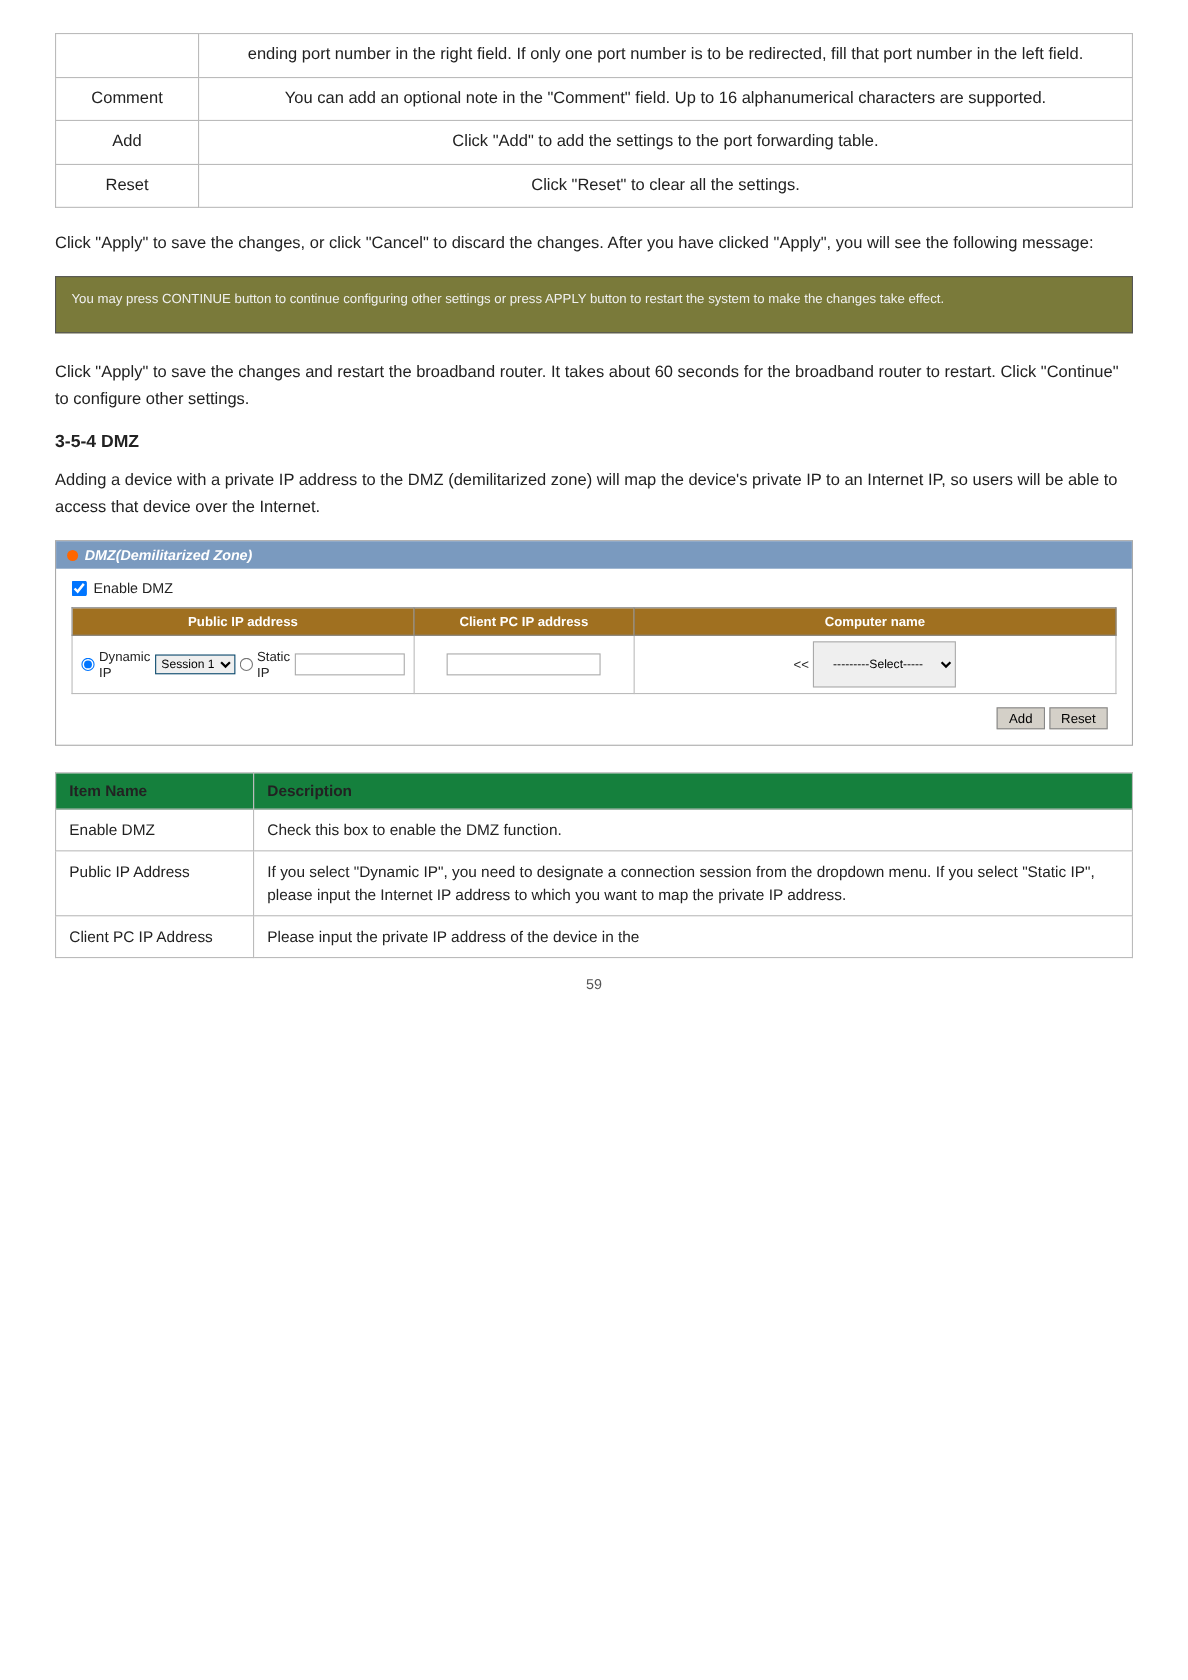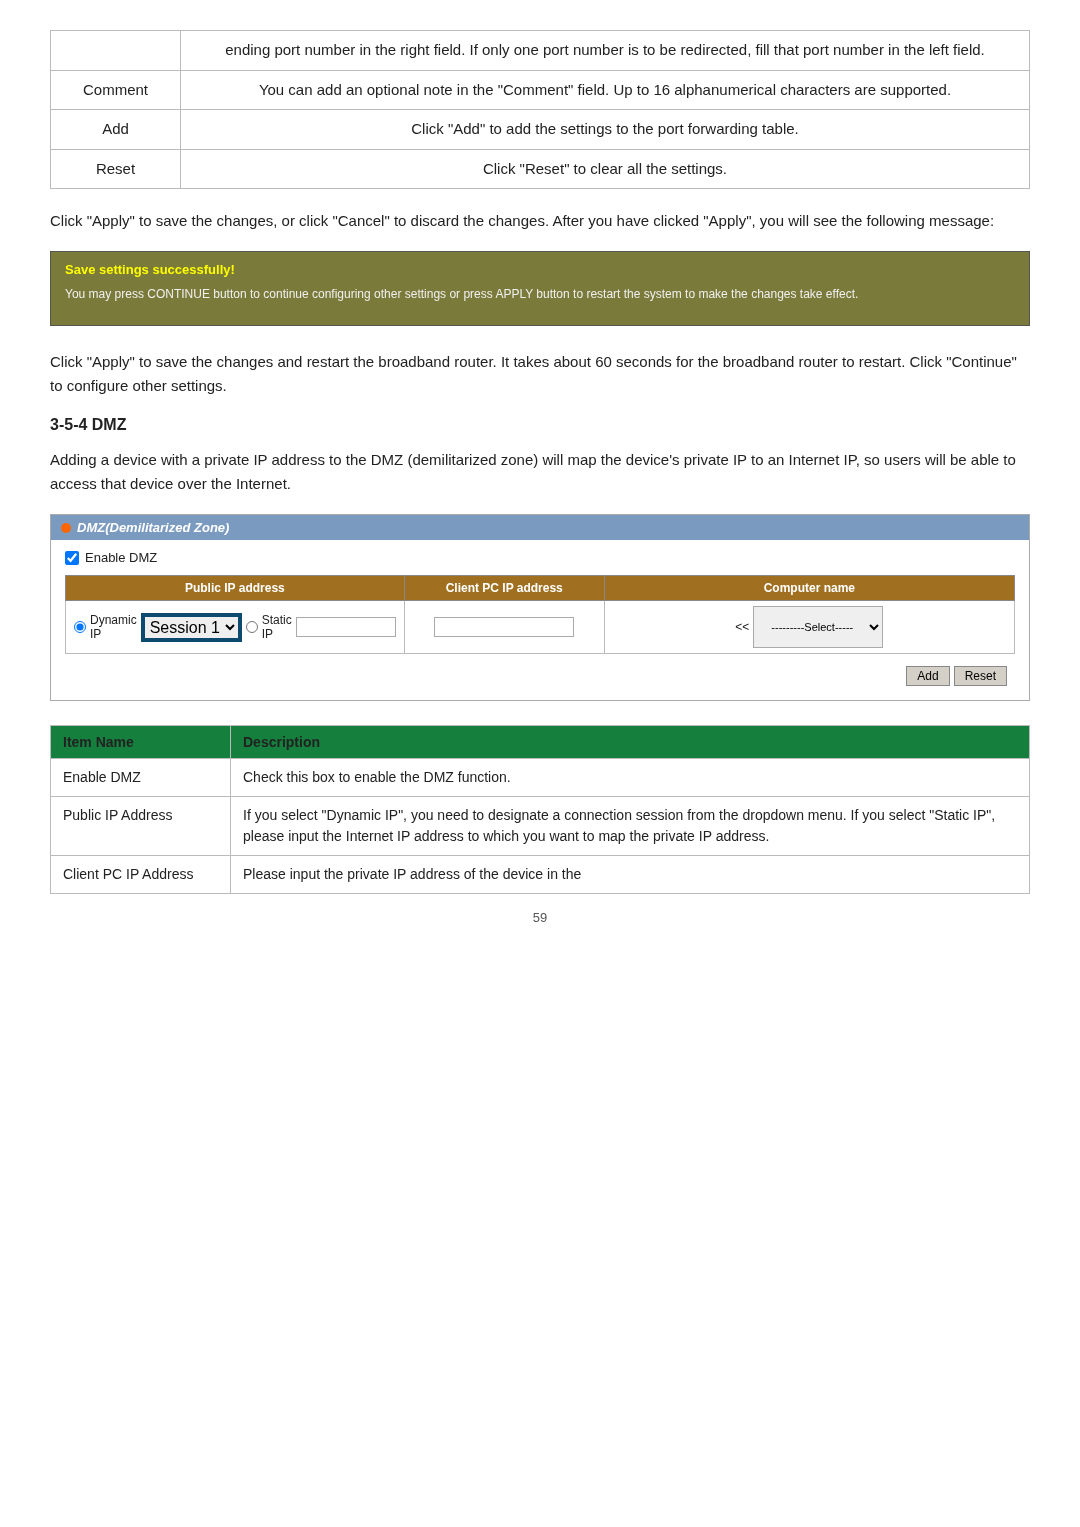--- a/index.html
+++ b/index.html
@@ -165,22 +165,22 @@
       height: 12px;
     }
     .radio-row input[type=text] {
       border: 1px solid #aaa;
       font-size: 12px;
       padding: 1px 4px;
       width: 100px;
       height: 20px;
     }
     select.session-select {
-      font-size: 16px;
-      border: 4px solid #0c4a6e;
+      font-size: 11px;
+      border: 1px solid #0c4a6e;
       padding: 1px;
     }
 
     .computer-cell {
       display: flex;
       align-items: center;
       justify-content: center;
       gap: 4px;
     }
     .computer-cell select {
@@ -258,21 +258,20 @@
       <tr>
         <td>Reset</td>
         <td>Click "Reset" to clear all the settings.</td>
       </tr>
     </tbody>
 </table>
 
 <p class="para">Click "Apply" to save the changes, or click "Cancel" to discard the changes. After you have clicked "Apply", you will see the following message:</p>
 
 <div class="save-box">
-  <div class="save-title">Save settings successfully!</div>
   <div class="save-message">You may press CONTINUE button to continue configuring other settings or press APPLY button to restart the system to make the changes take effect.</div>
 </div>
 
 <p class="para">Click "Apply" to save the changes and restart the broadband router. It takes about 60 seconds for the broadband router to restart. Click "Continue" to configure other settings.</p>
 
 <div class="section-heading">3-5-4 DMZ</div>
 
 <p class="para">Adding a device with a private IP address to the DMZ (demilitarized zone) will map the device's private IP to an Internet IP, so users will be able to access that device over the Internet.</p>
 
 <div class="dmz-box">

